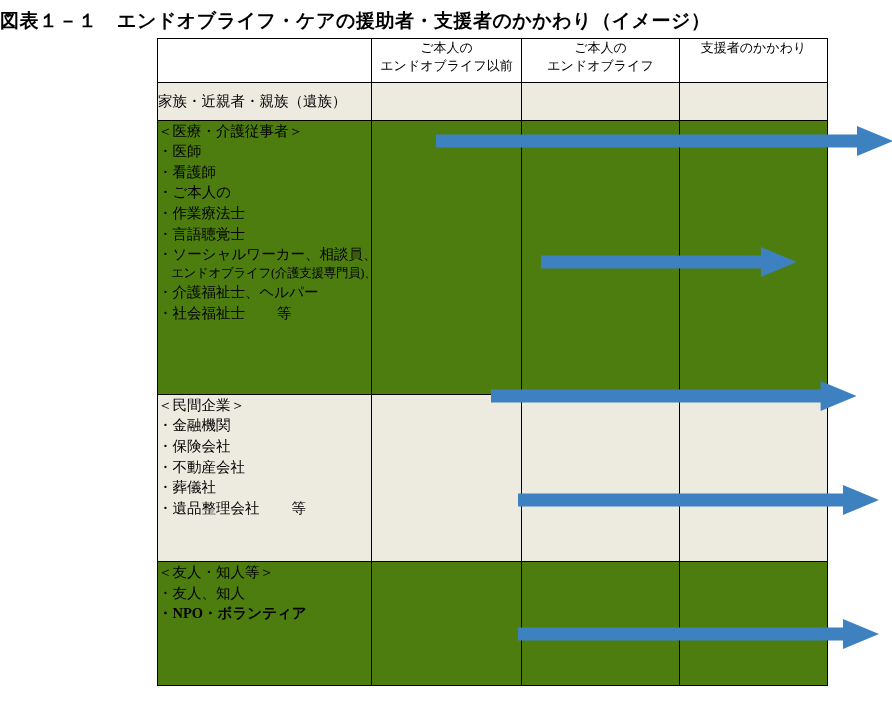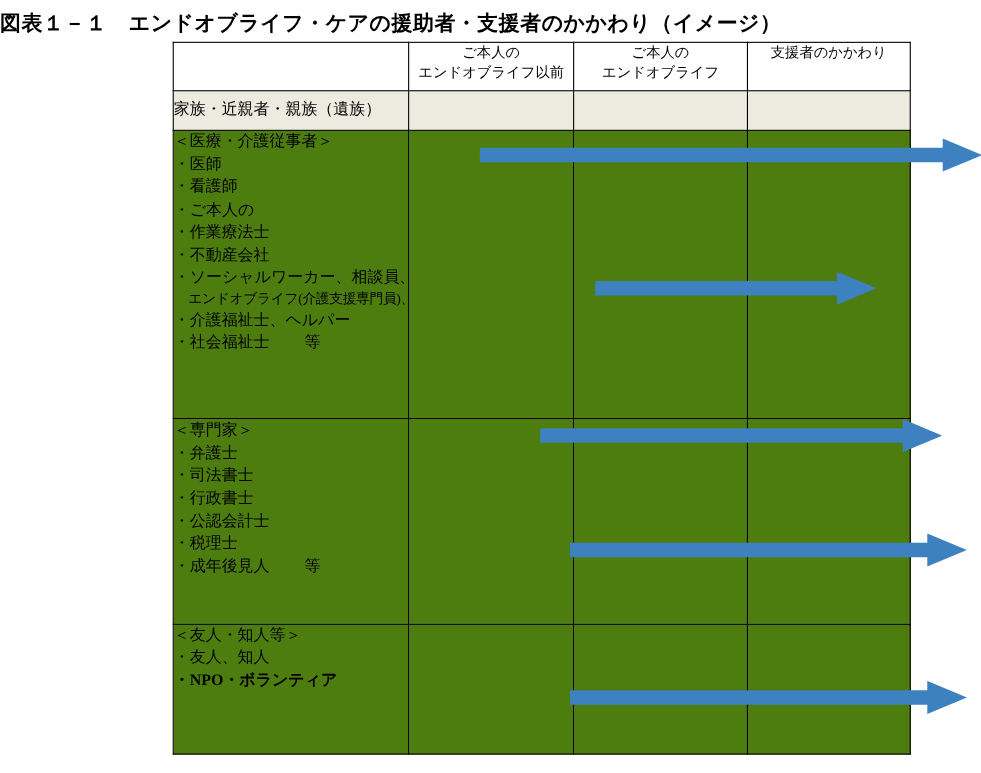--- a/index.html
+++ b/index.html
@@ -143,47 +143,46 @@
         <td></td>
       </tr>
 
       <tr class="plain" style="height:178px">
         <td class="label-cell">
           <span class="grp-title">＜医療・介護従事者＞</span>
           <span class="bullet-line">・医師</span>
           <span class="bullet-line">・看護師</span>
           <span class="bullet-line">・ご本人の</span>
           <span class="bullet-line">・作業療法士</span>
-          <span class="bullet-line">・不動産会社</span>
+          <span class="bullet-line">・言語聴覚士</span>
           <span class="bullet-line">・ソーシャルワーカー、相談員、</span>
           <span class="bullet-line hw"><span class="cont">エンドオブライフ(介護支援専門員)、</span></span>
           <span class="bullet-line">・介護福祉士、ヘルパー</span>
           <span class="bullet-line"><span>・社会福祉士</span><span class="etc">等</span></span>
         </td>
         <td></td>
         <td></td>
         <td></td>
       </tr>
 
 
-      <tr class="plain" style="height:128px">
+
+      <tr class="shaded" style="height:107px">
         <td class="label-cell">
-          <span class="grp-title">＜専門家＞</span>
-          <span class="bullet-line">・弁護士</span>
-          <span class="bullet-line">・司法書士</span>
-          <span class="bullet-line">・行政書士</span>
-          <span class="bullet-line">・公認会計士</span>
-          <span class="bullet-line">・税理士</span>
-          <span class="bullet-line"><span>・成年後見人</span><span class="etc">等</span></span>
-        </td>
-        <td></td>
-        <td></td>
-        <td></td>
-      </tr>
-
+          <span class="grp-title">＜民間企業＞</span>
+          <span class="bullet-line">・金融機関</span>
+          <span class="bullet-line">・保険会社</span>
+          <span class="bullet-line">・不動産会社</span>
+          <span class="bullet-line">・葬儀社</span>
+          <span class="bullet-line"><span>・遺品整理会社</span><span class="etc">等</span></span>
+        </td>
+        <td></td>
+        <td></td>
+        <td></td>
+      </tr>
 
       <tr class="plain" style="height:92px">
         <td class="label-cell">
           <span class="grp-title">＜友人・知人等＞</span>
           <span class="bullet-line">・友人、知人</span>
           <span class="bullet-line latin">・NPO・ボランティア</span>
 
         </td>
         <td></td>
         <td></td>

